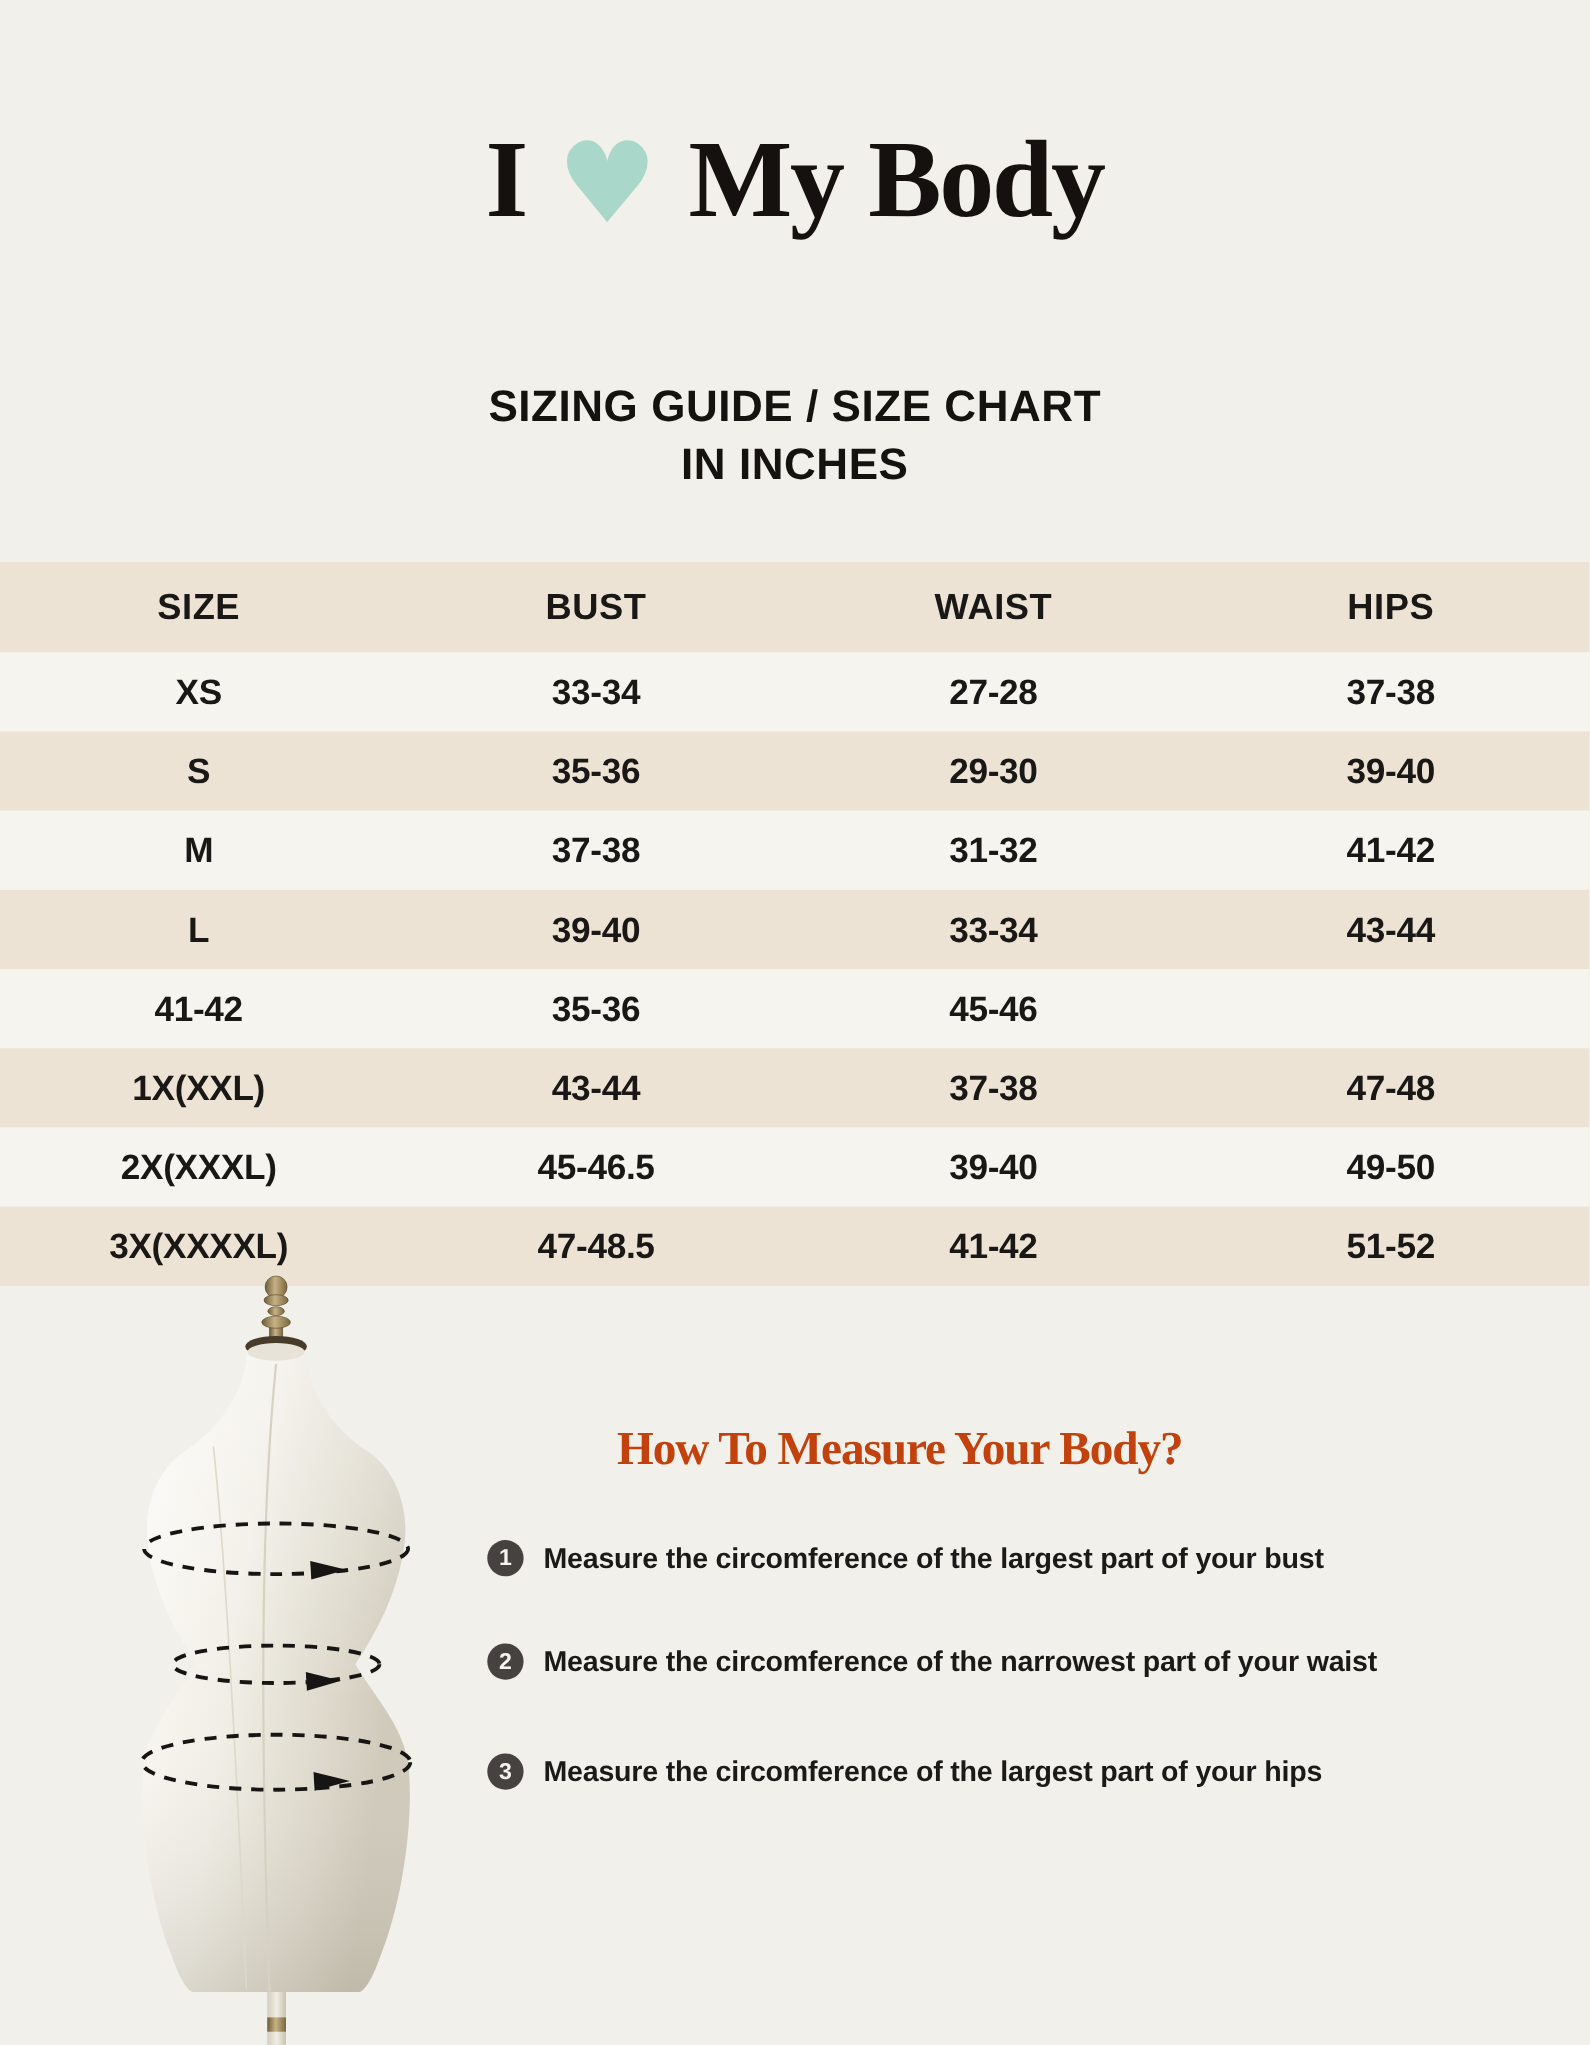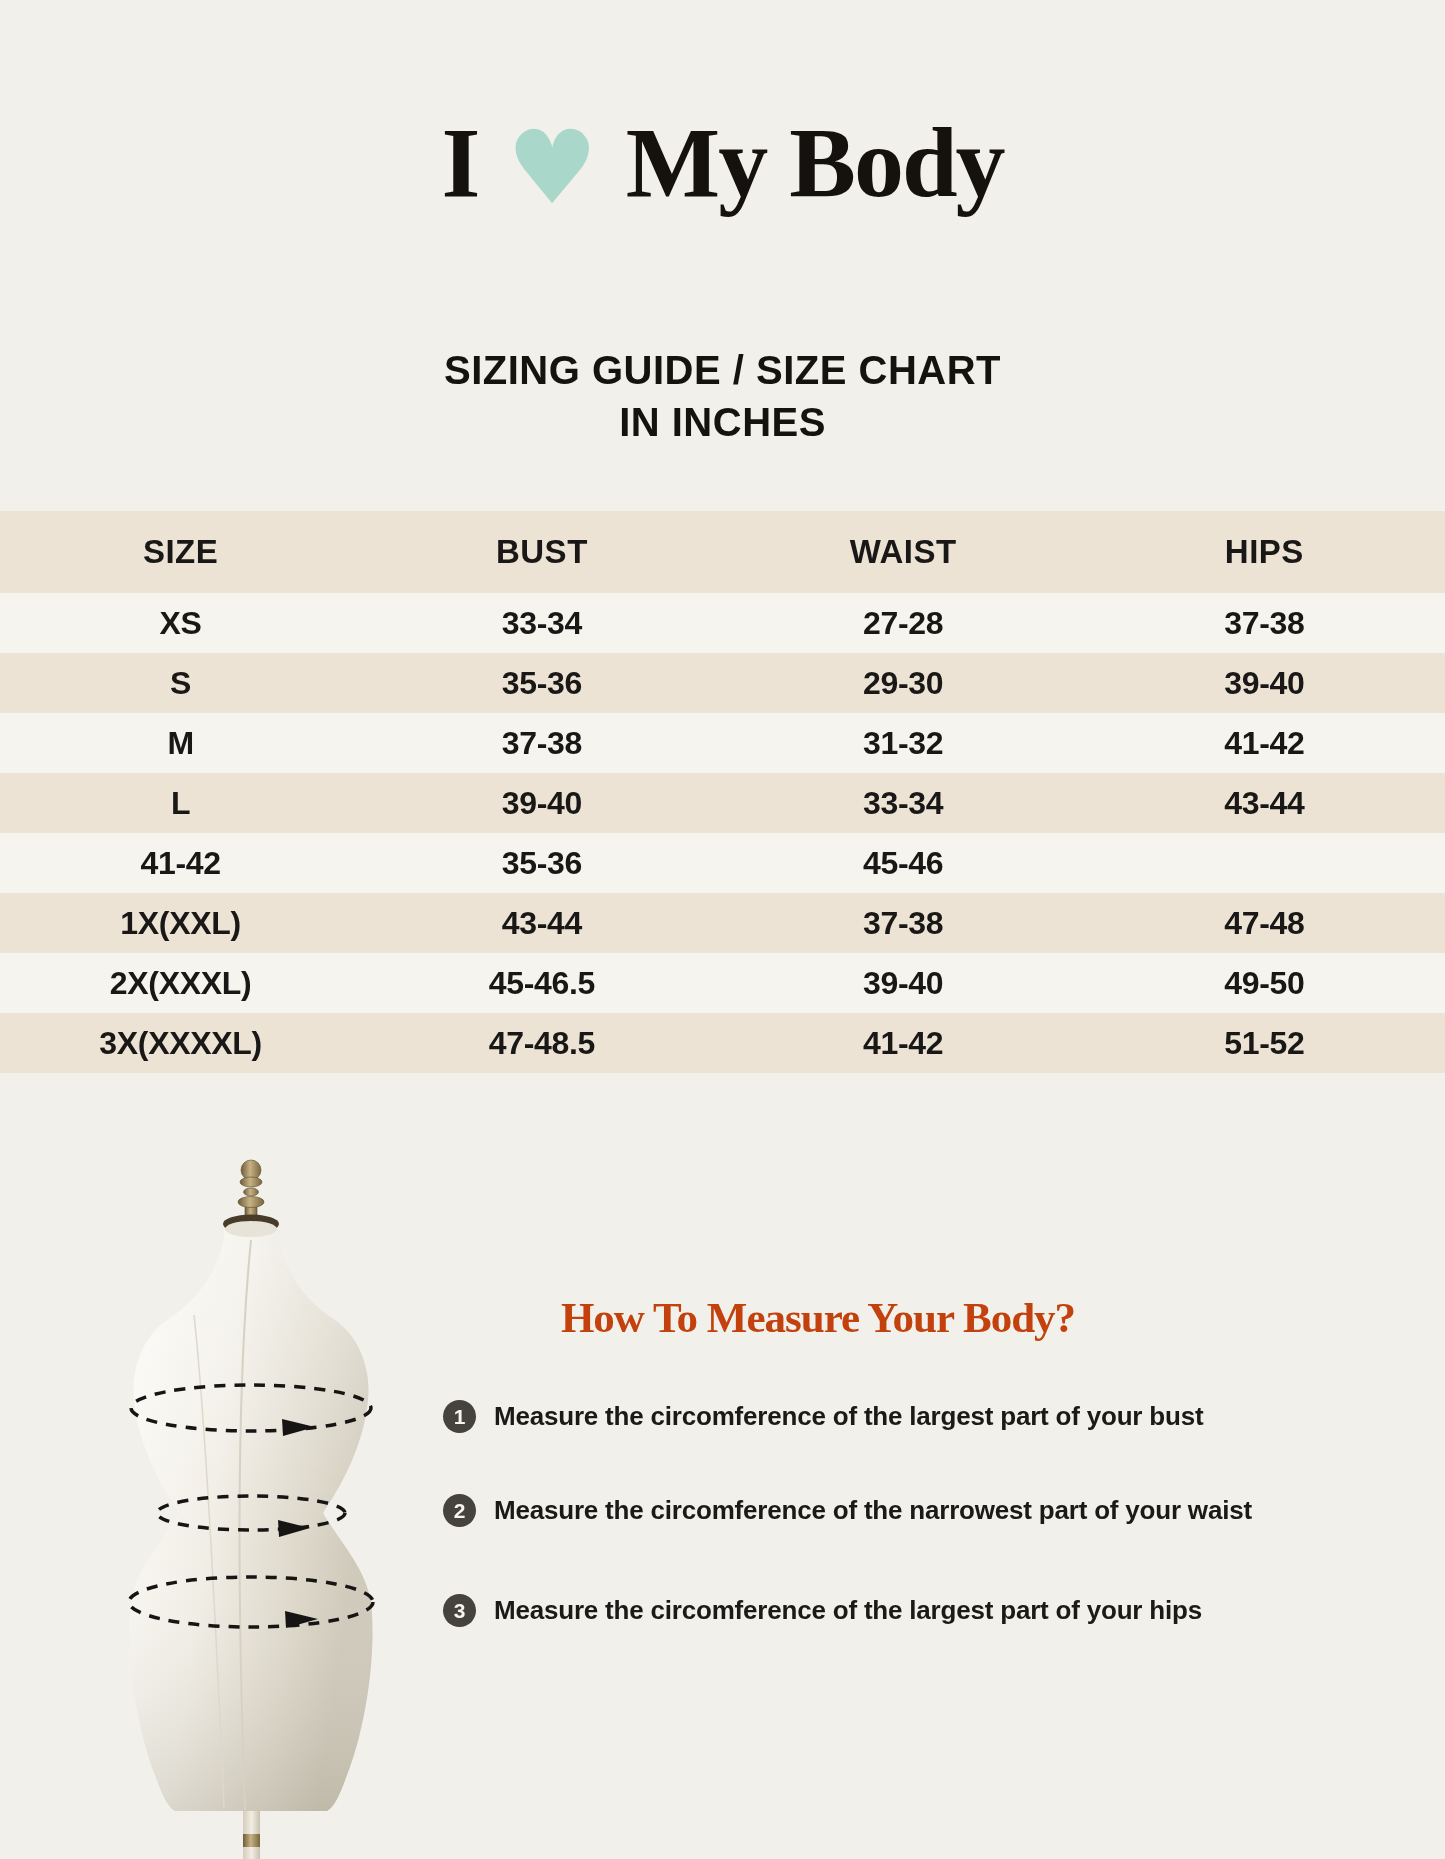--- a/index.html
+++ b/index.html
@@ -63,21 +63,21 @@
     align-items: center;
     text-align: center;
     font-weight: 700;
   }
   .thead {
     height: 82px;
     background: #ece3d5;
     font-size: 33px;
     letter-spacing: 0.5px;
   }
-  .trow.data { height: 60px; font-size: 32px; letter-spacing: -0.3px; }
+  .trow.data { height: 72px; font-size: 32px; letter-spacing: -0.3px; }
   .row-beige { background: #ece3d5; }
   .row-light { background: #f6f4ee; }
 
   
   .mannequin {
     position: absolute;
     left: 88px; top: 1150px;
     width: 342px; height: 709px;
   }
   .measure-heading {

